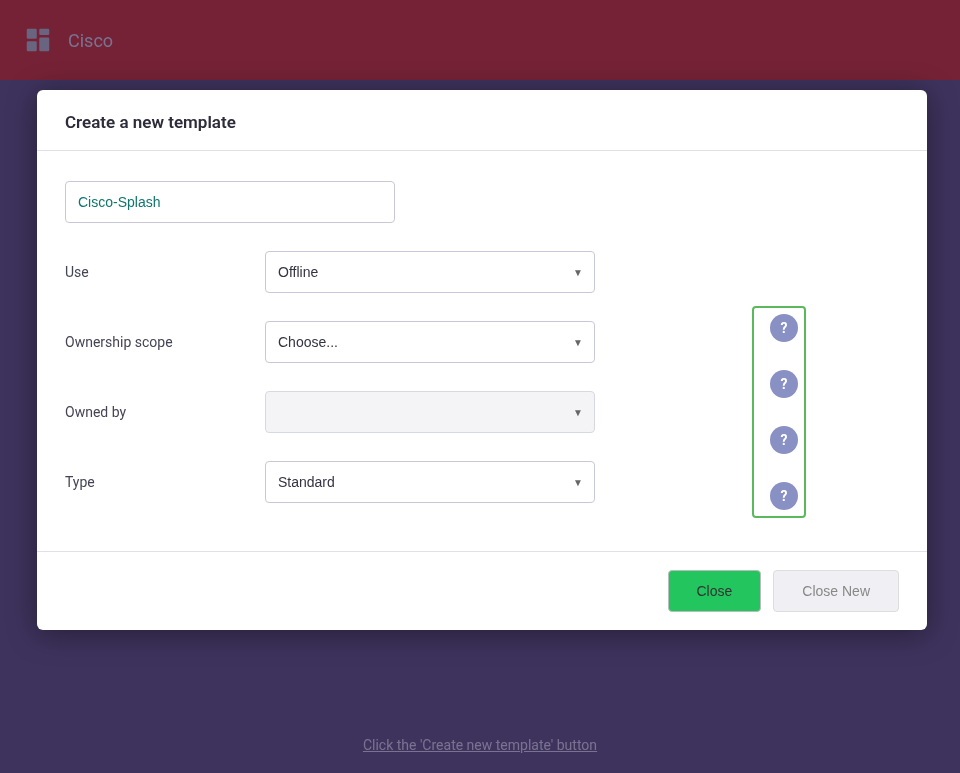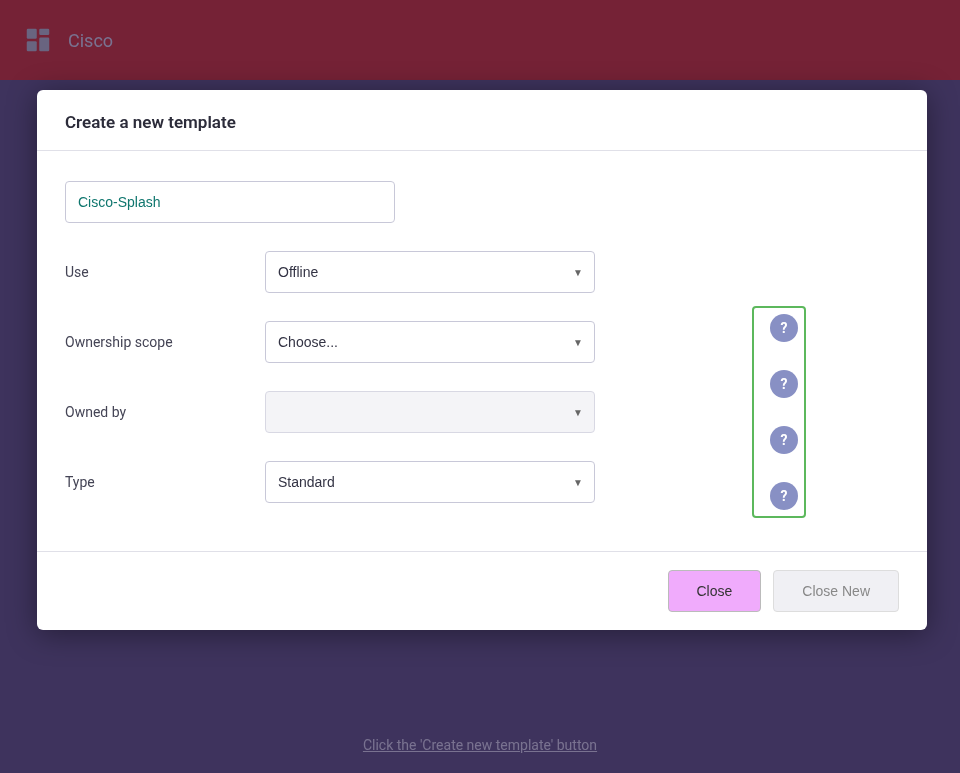--- a/index.html
+++ b/index.html
@@ -199,21 +199,21 @@
       height: 42px;
       padding: 0 28px;
       border-radius: 4px;
       font-size: 14px;
       cursor: pointer;
       font-weight: 500;
       border: 1px solid #ccc;
     }
 
     .btn-close {
-      background: #f0abfc;
+      background: #22c55e;
       color: #333;
       border: 1px solid #bbb;
     }
 
     .btn-create {
       background: #f0f0f4;
       color: #888;
       border: 1px solid #ddd;
       cursor: default;
     }

